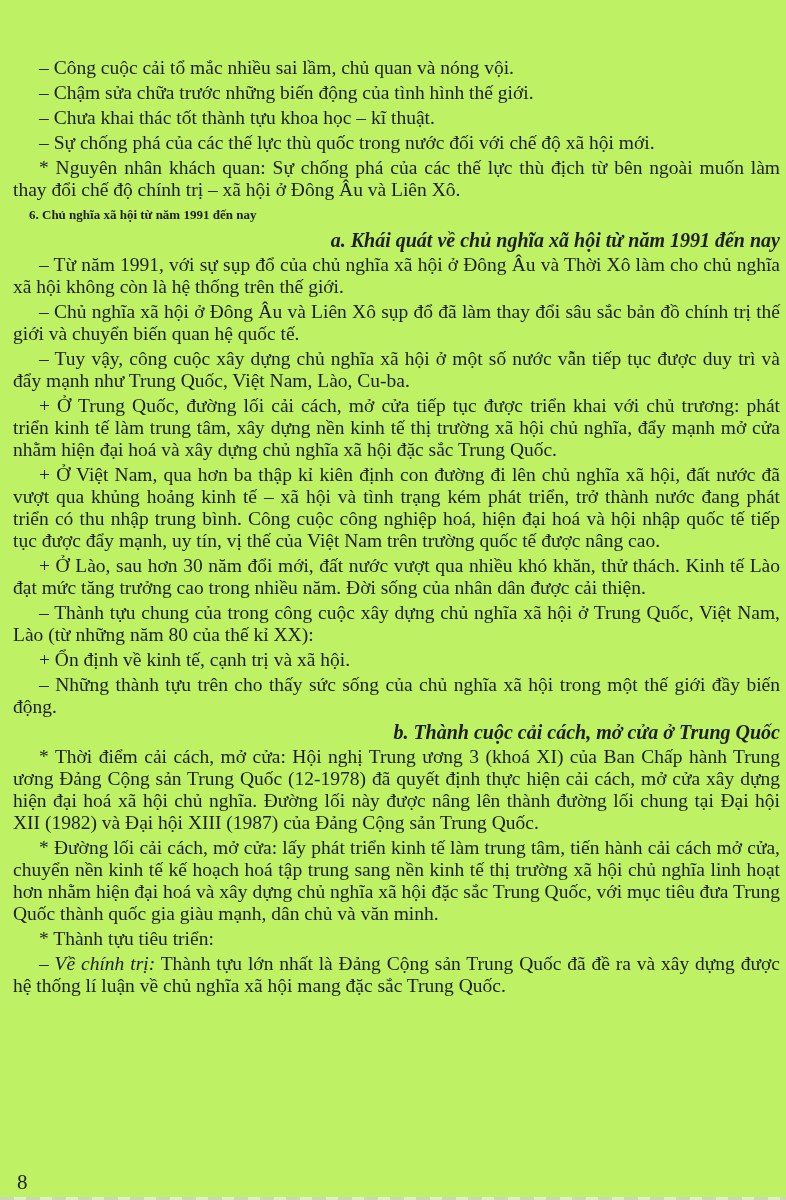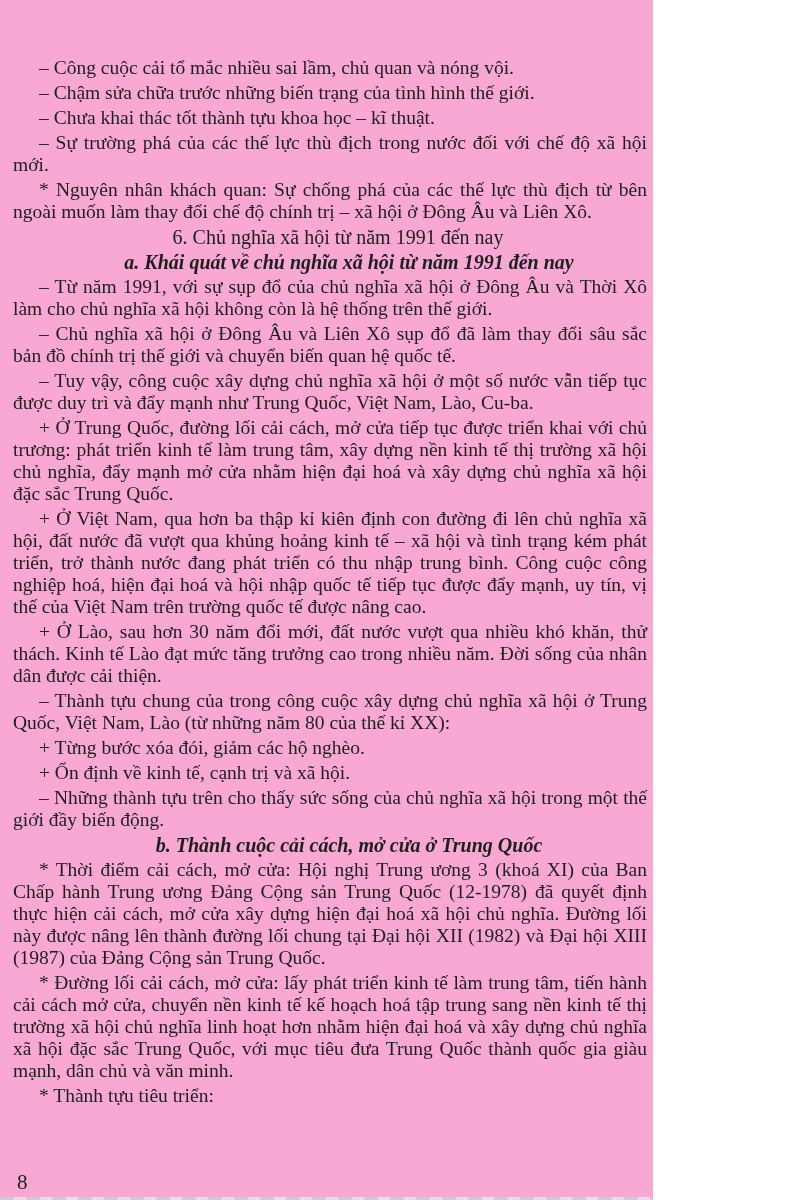--- a/index.html
+++ b/index.html
@@ -1,46 +1,46 @@
 <!DOCTYPE html>
 <html><head>
 <meta charset="utf-8">
 <style>
   html, body { margin: 0; padding: 0; background: #ffffff; }
   .page {
     position: relative;
-    width: 653px;
+    width: 786px;
     height: 1200px;
-    background: #f9a8d4;
+    background: #bef264;
     overflow: hidden;
     font-family: "Liberation Serif", "DejaVu Serif", serif;
     color: #1e1e1e;
   }
   .content {
     padding: 57px 6px 0 13px;
   }
   .content p {
     margin: 0 0 3px 0;
     font-size: 19.5px;
     line-height: 22px;
     text-align: justify;
     text-indent: 26px;
   }
   p.h-section {
-    font-weight: normal;
-    font-size: 20px;
+    font-weight: bold;
+    font-size: 13px;
     text-indent: 16px;
-    text-align: center;
+    text-align: left;
   }
   p.h-sub {
     font-weight: bold;
     font-style: italic;
     font-size: 20px;
     text-indent: 38px;
-    text-align: center;
+    text-align: right;
   }
   .lead-italic { font-style: italic; }
   .page-number {
     position: absolute;
     left: 17px;
     top: 1170px;
     font-size: 21px;
     color: #222;
   }
   .scan-edge {
@@ -50,37 +50,39 @@
     background: repeating-linear-gradient(to right, #cfcfcf 0 14px, #ececec 14px 26px);
     opacity: 0.75;
   }
 </style>
 </head>
 <body>
 
 <div class="page">
   <div class="content">
     <p>– Công cuộc cải tổ mắc nhiều sai lầm, chủ quan và nóng vội.</p>
-    <p>– Chậm sửa chữa trước những biến trạng của tình hình thế giới.</p>
+    <p>– Chậm sửa chữa trước những biến động của tình hình thế giới.</p>
     <p>– Chưa khai thác tốt thành tựu khoa học – kĩ thuật.</p>
-    <p>– Sự trường phá của các thế lực thù địch trong nước đối với chế độ xã hội mới.</p>
+    <p>– Sự chống phá của các thế lực thù quốc trong nước đối với chế độ xã hội mới.</p>
     <p>* Nguyên nhân khách quan: Sự chống phá của các thế lực thù địch từ bên ngoài muốn làm thay đổi chế độ chính trị – xã hội ở Đông Âu và Liên Xô.</p>
     <p class="h-section">6. Chủ nghĩa xã hội từ năm 1991 đến nay</p>
     <p class="h-sub">a. Khái quát về chủ nghĩa xã hội từ năm 1991 đến nay</p>
     <p>– Từ năm 1991, với sự sụp đổ của chủ nghĩa xã hội ở Đông Âu và Thời Xô làm cho chủ nghĩa xã hội không còn là hệ thống trên thế giới.</p>
     <p>– Chủ nghĩa xã hội ở Đông Âu và Liên Xô sụp đổ đã làm thay đổi sâu sắc bản đồ chính trị thế giới và chuyển biến quan hệ quốc tế.</p>
     <p>– Tuy vậy, công cuộc xây dựng chủ nghĩa xã hội ở một số nước vẫn tiếp tục được duy trì và đẩy mạnh như Trung Quốc, Việt Nam, Lào, Cu-ba.</p>
     <p>+ Ở Trung Quốc, đường lối cải cách, mở cửa tiếp tục được triển khai với chủ trương: phát triển kinh tế làm trung tâm, xây dựng nền kinh tế thị trường xã hội chủ nghĩa, đẩy mạnh mở cửa nhằm hiện đại hoá và xây dựng chủ nghĩa xã hội đặc sắc Trung Quốc.</p>
     <p>+ Ở Việt Nam, qua hơn ba thập kỉ kiên định con đường đi lên chủ nghĩa xã hội, đất nước đã vượt qua khủng hoảng kinh tế – xã hội và tình trạng kém phát triển, trở thành nước đang phát triển có thu nhập trung bình. Công cuộc công nghiệp hoá, hiện đại hoá và hội nhập quốc tế tiếp tục được đẩy mạnh, uy tín, vị thế của Việt Nam trên trường quốc tế được nâng cao.</p>
     <p>+ Ở Lào, sau hơn 30 năm đổi mới, đất nước vượt qua nhiều khó khăn, thử thách. Kinh tế Lào đạt mức tăng trưởng cao trong nhiều năm. Đời sống của nhân dân được cải thiện.</p>
     <p>– Thành tựu chung của trong công cuộc xây dựng chủ nghĩa xã hội ở Trung Quốc, Việt Nam, Lào (từ những năm 80 của thế kỉ XX):</p>
-    <p>+ Từng bước xóa đói, giảm các hộ nghèo.</p>
     <p>+ Ổn định về kinh tế, cạnh trị và xã hội.</p>
     <p>– Những thành tựu trên cho thấy sức sống của chủ nghĩa xã hội trong một thế giới đầy biến động.</p>
     <p class="h-sub">b. Thành cuộc cải cách, mở cửa ở Trung Quốc</p>
     <p>* Thời điểm cải cách, mở cửa: Hội nghị Trung ương 3 (khoá XI) của Ban Chấp hành Trung ương Đảng Cộng sản Trung Quốc (12-1978) đã quyết định thực hiện cải cách, mở cửa xây dựng hiện đại hoá xã hội chủ nghĩa. Đường lối này được nâng lên thành đường lối chung tại Đại hội XII (1982) và Đại hội XIII (1987) của Đảng Cộng sản Trung Quốc.</p>
     <p>* Đường lối cải cách, mở cửa: lấy phát triển kinh tế làm trung tâm, tiến hành cải cách mở cửa, chuyển nền kinh tế kế hoạch hoá tập trung sang nền kinh tế thị trường xã hội chủ nghĩa linh hoạt hơn nhằm hiện đại hoá và xây dựng chủ nghĩa xã hội đặc sắc Trung Quốc, với mục tiêu đưa Trung Quốc thành quốc gia giàu mạnh, dân chủ và văn minh.</p>
     <p>* Thành tựu tiêu triển:</p>
+    <p>
+      <span class="lead-italic">– Về chính trị:</span><span> Thành tựu lớn nhất là Đảng Cộng sản Trung Quốc đã đề ra và xây dựng được hệ thống lí luận về chủ nghĩa xã hội mang đặc sắc Trung Quốc.</span>
+    </p>
   </div>
 
   <div class="page-number">8</div>
   <div class="scan-edge"></div>
 </div>
 
 </body></html>

